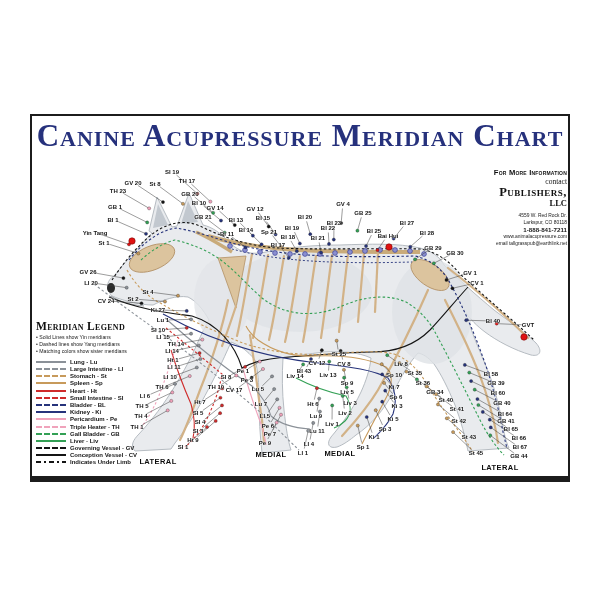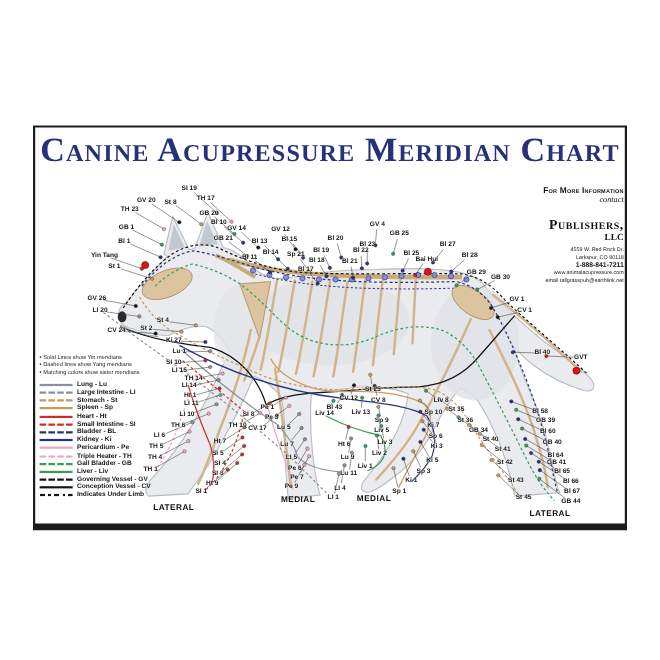--- a/index.html
+++ b/index.html
@@ -11,24 +11,24 @@
     font-family:"Liberation Serif",serif;font-variant:small-caps;font-weight:bold;
     font-size:31px;letter-spacing:1px;color:#26317c;line-height:1.1;white-space:nowrap;}
   svg.art{position:absolute;left:0;top:0;width:600px;height:600px;}
   #labels-layer{position:absolute;left:0;top:0;width:600px;height:600px;pointer-events:none;}
   .pt{position:absolute;transform:translate(-50%,-50%);font-size:6px;font-weight:700;color:#151515;
     white-space:nowrap;text-shadow:0 0 2px rgba(255,255,255,.9),0 0 1px #fff;line-height:1;}
   .orient{position:absolute;transform:translate(-50%,-50%);font-size:7.5px;font-weight:800;
     color:#0d0d0d;letter-spacing:.4px;white-space:nowrap;}
   .info{position:absolute;left:453px;top:168px;width:114px;text-align:right;color:#111;}
   .info .h{font-size:7.6px;font-weight:800;letter-spacing:.2px;font-variant:small-caps;}
-  .info .c{font-size:7.5px;font-style:italic;font-family:"Liberation Serif",serif;}
+  .info .c{font-size:7.5px;font-family:"Liberation Serif",serif;}
   .info .org{font-family:"Liberation Serif",serif;font-variant:small-caps;font-weight:700;
     font-size:12.5px;line-height:1.05;letter-spacing:.5px;margin-top:6px;}
-  .info .org.l2{margin-top:12px;}
+  .info .org.l2{margin-top:0;}
   .info .org3{font-family:"Liberation Serif",serif;font-variant:small-caps;font-weight:700;
     font-size:8.5px;line-height:1.1;}
   .info .addr{margin-top:5px;font-size:4.9px;line-height:1.3;color:#1a1a1a;}
   .info .addr .b{font-weight:800;font-size:6.2px;}
   .legend{position:absolute;left:36px;top:320px;width:120px;}
   .lg-title{font-family:"Liberation Serif",serif;font-variant:small-caps;font-weight:700;
     font-size:11.5px;color:#101010;letter-spacing:.3px;}
   .lg-notes{margin:2px 0 4px 0;}
   .lg-note{font-size:5.2px;color:#222;line-height:1.3;}
   .lg-note::before{content:"• ";}
@@ -386,20 +386,21 @@
     <div class="addr">
       <div>4559 W. Red Rock Dr.</div>
       <div>Larkspur, CO 80118</div>
       <div class="b">1-888-841-7211</div>
       <div>www.animalacupressure.com</div>
       <div>email tallgrasspub@earthlink.net</div>
     </div>
   </div>
 
   <div class="legend">
+    <div class="lg-title">Meridian Legend</div>
     <div class="lg-notes">
       <div class="lg-note">Solid Lines show Yin meridians</div>
       <div class="lg-note">Dashed lines show Yang meridians</div>
       <div class="lg-note">Matching colors show sister meridians</div>
     </div>
     <div id="legend-entries">
         <div class="lg-row">
           <span class="lg-line solid" style="border-top: 2px solid rgb(139, 145, 152);"></span>
           <span class="lg-label">Lung - Lu</span>
         </div>

